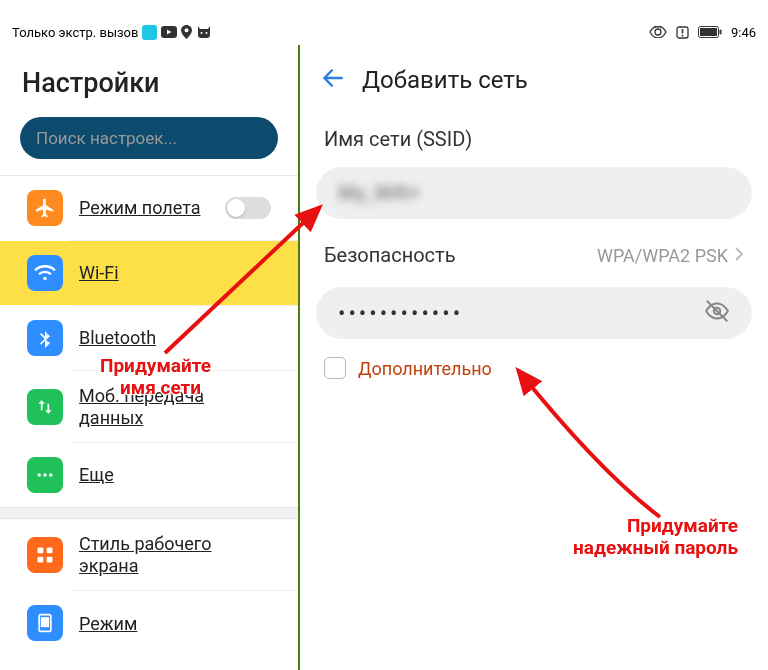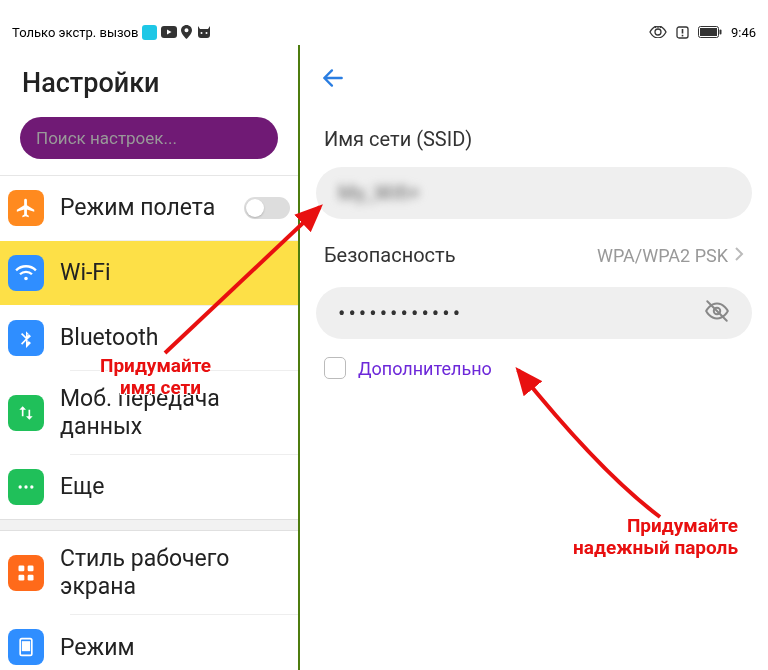--- a/index.html
+++ b/index.html
@@ -12,25 +12,25 @@
   .status-icon { display: inline-flex; align-items: center; justify-content: center; }
 
   
   .main { display: flex; height: calc(100% - 28px); }
   .left-pane { width: 300px; border-right: 2px solid #4d7c0f; background: #fff; display: flex; flex-direction: column; }
   .right-pane { flex: 1; background: #fff; padding: 0 10px; position: relative; }
 
   
   .settings-title { font-size: 27px; font-weight: 500; padding: 22px 22px 18px; color: #222; }
   .search-wrap { padding: 0 20px 16px; }
-  .search-box { background: #701a75; border-radius: 22px; height: 42px; display: flex; align-items: center; padding: 12px 16px; color: #999; font-size: 17px; }
+  .search-box { background: #0c4a6e; border-radius: 22px; height: 42px; display: flex; align-items: center; padding: 12px 16px; color: #999; font-size: 17px; }
   .divider-thin { height: 1px; background: #e6e6e6; }
 
   .setting-list { flex: 1; overflow: hidden; }
-  .setting-item { display: flex; align-items: center; padding: 14px 8px; gap: 16px; font-size: 23px; color: #222; position: relative; }
+  .setting-item { display: flex; align-items: center; padding: 14px 27px; gap: 16px; font-size: 18px; color: #222; position: relative; text-decoration: underline; }
   .setting-item.selected { background: #fde047; }
   .item-icon { width: 36px; height: 36px; border-radius: 8px; display: flex; align-items: center; justify-content: center; flex-shrink: 0; }
   .item-label { flex: 1; line-height: 1.2; }
   .item-sep { height: 1px; background: #eee; margin-left: 70px; }
   .section-gap { height: 12px; background: #f2f2f2; border-top: 1px solid #e0e0e0; border-bottom: 1px solid #e0e0e0; }
 
   .toggle { width: 46px; height: 22px; background: #ddd; border-radius: 11px; position: relative; }
   .toggle::after { content: ''; position: absolute; width: 18px; height: 18px; background: #fff; border-radius: 50%; top: 2px; left: 2px; box-shadow: 0 1px 2px rgba(0,0,0,.2); }
 
   
@@ -38,21 +38,21 @@
   .r-title { font-size: 24px; color: #222; }
   .r-label { font-size: 20px; color: #333; padding: 16px 14px 10px; }
   .field { background: #efefef; border-radius: 26px; height: 52px; margin: 6px 6px 14px; display: flex; align-items: center; padding: 0 22px; }
   .field-blur { filter: blur(4px); color: #888; font-size: 20px; font-weight: 600; }
   .sec-row { display: flex; align-items: center; justify-content: space-between; padding: 10px 14px 14px; }
   .sec-label { font-size: 20px; color: #333; }
   .sec-value { color: #999; font-size: 18px; display: flex; align-items: center; gap: 6px; }
   .pwd-field { position: relative; }
   .pwd-dots { font-size: 22px; letter-spacing: 3px; color: #333; flex: 1; }
   .eye { color: #888; }
-  .adv-row { display: flex; align-items: center; gap: 12px; padding: 4px 14px; color: #6d28d9; font-size: 18px; margin-top: 8px; }
+  .adv-row { display: flex; align-items: center; gap: 12px; padding: 4px 14px; color: #c2410c; font-size: 18px; margin-top: 8px; }
   .checkbox { width: 22px; height: 22px; border: 1.5px solid #bbb; border-radius: 5px; }
 
   
   .anno { position: absolute; color: #e81010; font-weight: 700; font-size: 19px; text-align: right; text-shadow: -1px -1px 0 #fff, 1px -1px 0 #fff, -1px 1px 0 #fff, 1px 1px 0 #fff; line-height: 1.15; pointer-events: none; z-index: 50; }
   .arrow { position: absolute; pointer-events: none; z-index: 49; }
 
 </style>
 </head>
 <body>
 
@@ -196,20 +196,21 @@
     </div>
   </div>
 
   <div class="right-pane">
     <div class="r-header">
       <span>
         <svg width="26" height="26" viewBox="0 0 24 24" fill="none" stroke="#2a7de1" stroke-width="2.2" stroke-linecap="round" stroke-linejoin="round">
             <path d="M20 12H4M11 5l-7 7 7 7"></path>
           </svg>
       </span>
+      <span class="r-title">Добавить сеть</span>
     </div>
 
     <div class="r-label">Имя сети (SSID)</div>
     <div class="field">
       <span class="field-blur">My_Wifi+</span>
     </div>
 
     <div class="sec-row">
       <span class="sec-label">Безопасность</span>
       <span class="sec-value">

